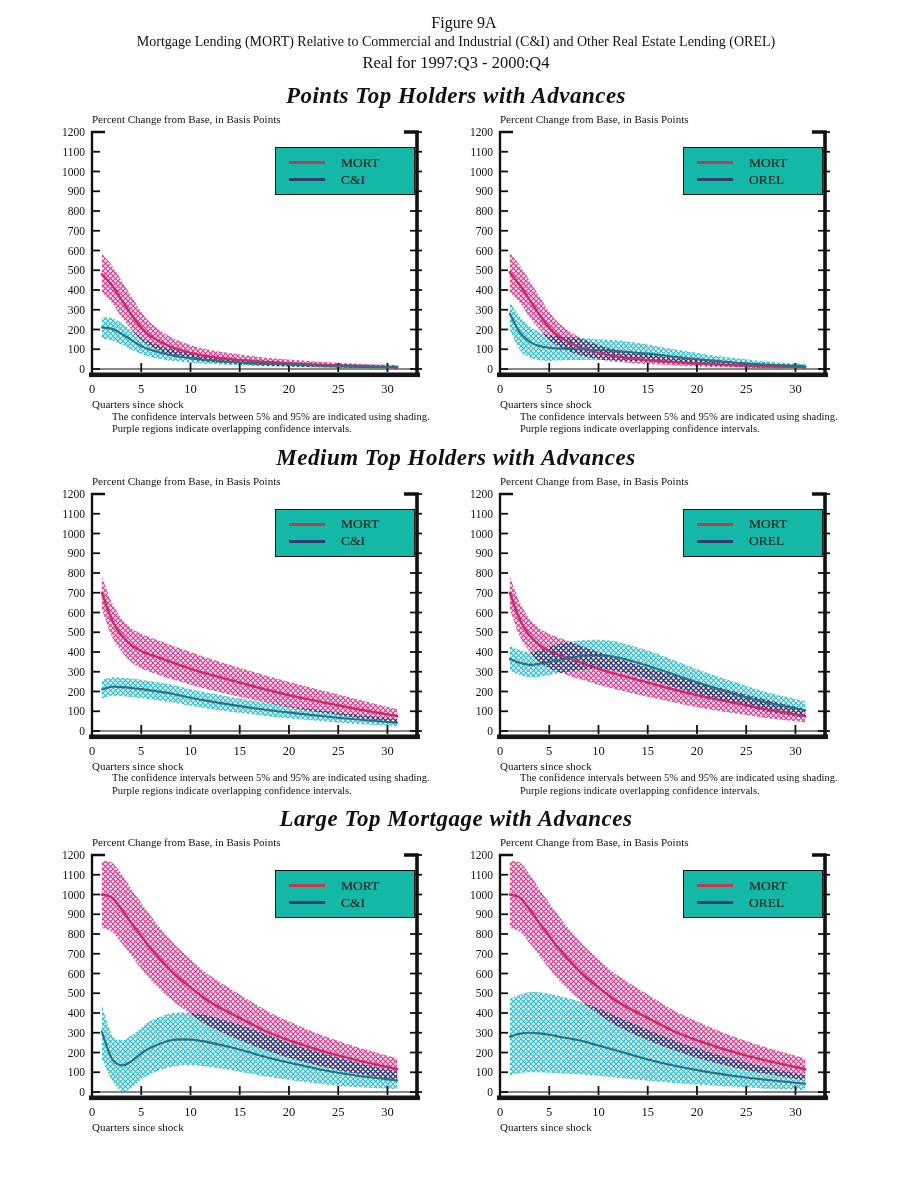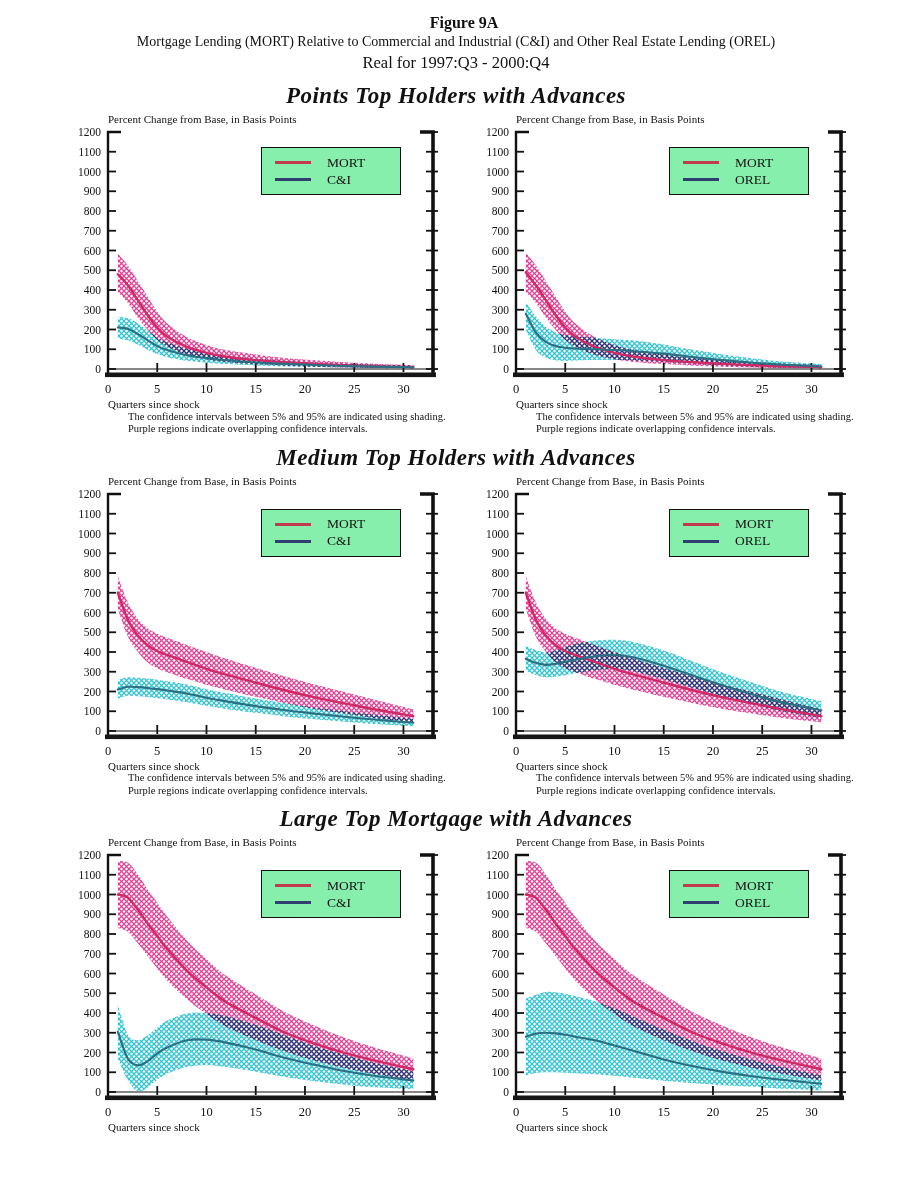--- a/index.html
+++ b/index.html
@@ -1,38 +1,38 @@
 <!DOCTYPE html>
 <html><head>
 <meta charset="utf-8">
 <style>
   html,body{margin:0;padding:0;}
   body{
     width:912px;height:1183px;overflow:hidden;background:#ffffff;
     font-family:"Liberation Serif",serif;color:#111;
   }
   .titleblock{text-align:center;padding-top:12px;line-height:1.34;}
-  .t1{font-size:16px;font-weight:bold;padding-left:16px;}
+  .t1{font-size:16px;font-weight:normal;padding-left:16px;}
   .t2{font-size:17px;font-weight:bold;}
   .t3{font-size:14px;font-weight:normal;}
   .t4{font-size:16.5px;}
   .t5{font-size:16.5px;}
   .section-heading{
     text-align:center;font-style:italic;font-size:23px;
     margin:9px 0 3px 0;letter-spacing:.5px;
   }
-  .row{display:flex;padding-left:64px;}
+  .row{display:flex;padding-left:48px;}
   figure.chart{margin:0;width:408px;position:relative;}
   .ylab{font-size:11px;margin:1px 0 0 44px;height:13px;}
   .plotwrap{position:relative;width:408px;height:272px;}
   .plotwrap svg{display:block;}
   svg text{font-family:"Liberation Serif",serif;fill:#111;}
   .legend{
-    position:absolute;left:197px;top:21px;width:140px;
-    border:1.4px solid #111;background:#86efac;
+    position:absolute;left:227px;top:21px;width:140px;
+    border:1.4px solid #111;background:#14b8a6;
     padding:6px 0 6px 13px;box-sizing:border-box;
   }
   .lrow{display:flex;align-items:center;gap:16px;height:17px;}
   .swatch{width:36px;height:3px;display:inline-block;}
   .ltext{font-size:13.5px;}
   .xlab{font-size:11px;margin-left:44px;line-height:1.15;}
   .fn{font-size:10.5px;margin-left:64px;line-height:1.18;}
 </style>
 </head>
 <body>

